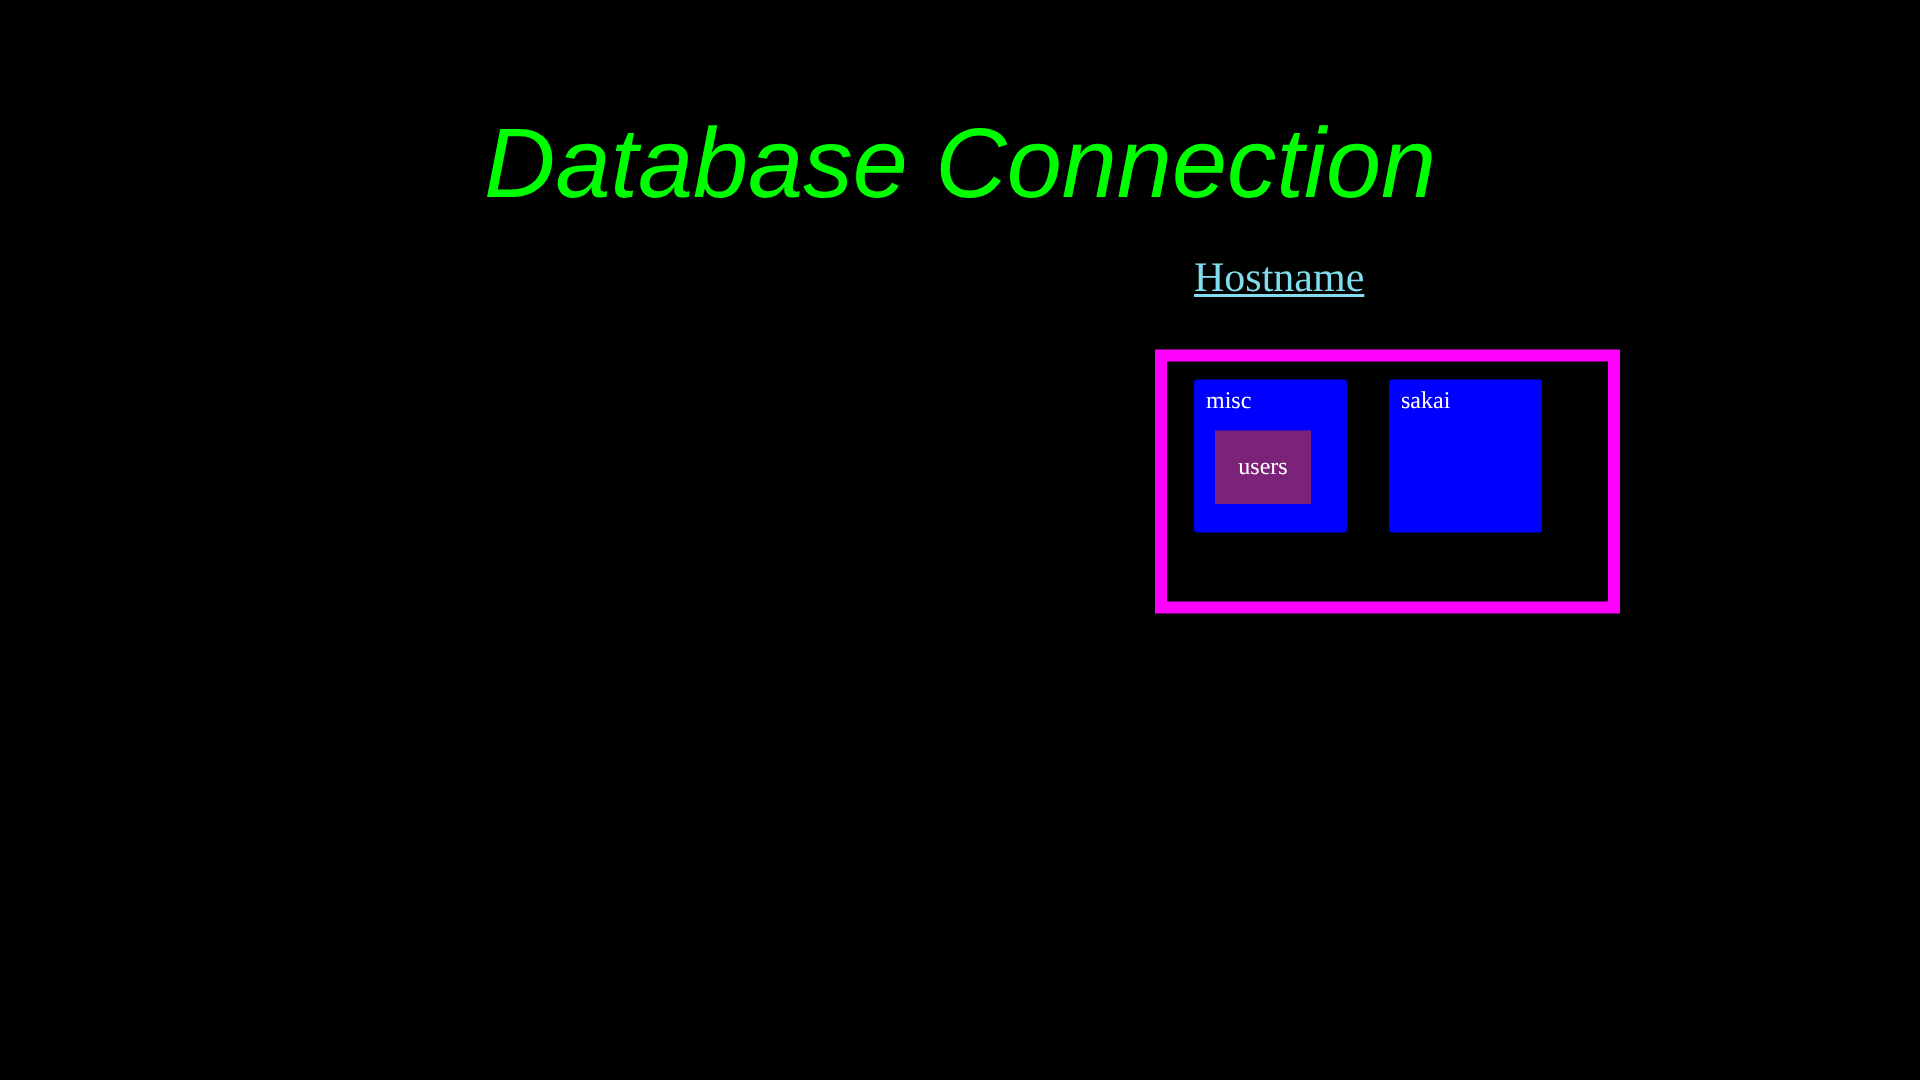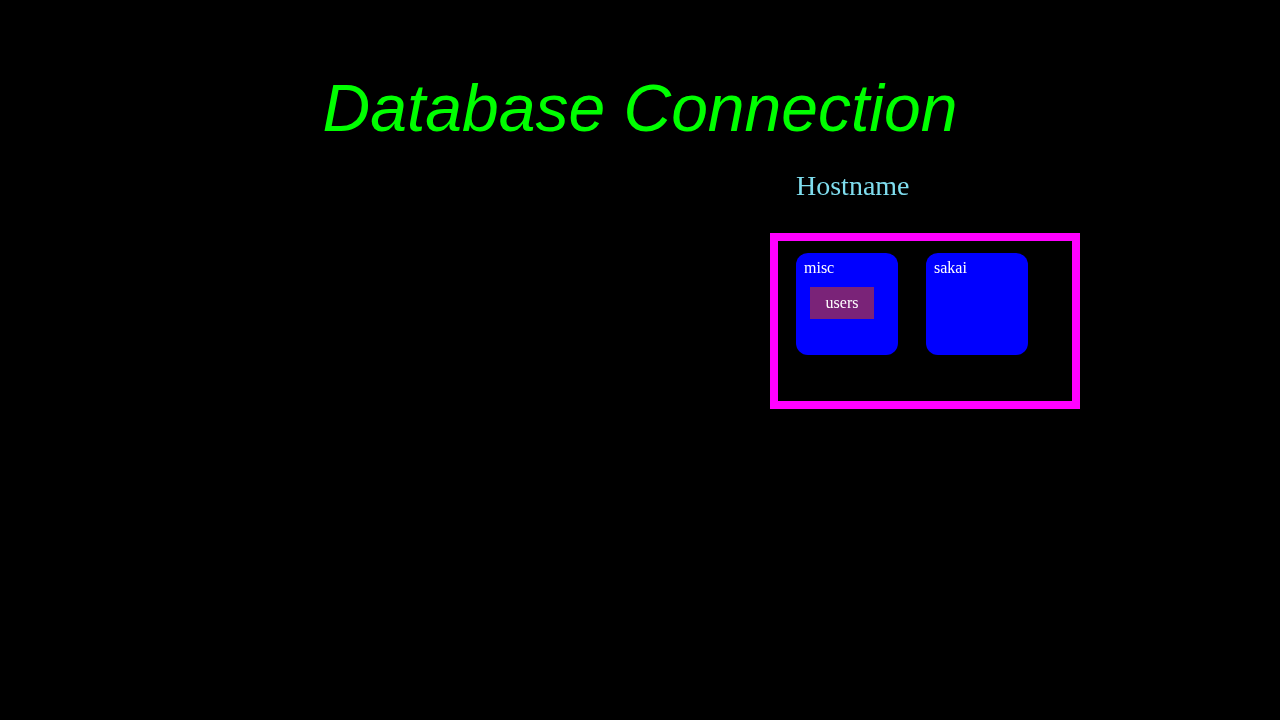--- a/index.html
+++ b/index.html
@@ -27,54 +27,55 @@
       white-space: nowrap;
       font-style: italic;
     }
     .hostname-label {
       position: absolute;
       top: 170px;
       left: 796px;
       color: #7fddee;
       font-size: 28px;
       font-family: Georgia, 'Times New Roman', serif;
+      text-decoration: underline;
     }
     .host-box {
       position: absolute;
       top: 233px;
       left: 770px;
       width: 310px;
       height: 176px;
       border: 8px solid #ff00ff;
       background: #000000;
       padding: 12px 18px;
     }
     .db-container {
       display: flex;
       gap: 28px;
     }
     .db-box {
       width: 102px;
       height: 102px;
       background: #0000ff;
-      border-radius: 12px;
+      border-radius: 2px;
       padding: 6px 8px;
       color: #ffffff;
       font-size: 16px;
       font-family: Georgia, 'Times New Roman', serif;
     }
     .db-name {
       color: #ffffff;
       font-size: 16px;
     }
     .table-box {
       margin-top: 10px;
       margin-left: 6px;
       width: 64px;
-      height: 32px;
+      height: 49px;
       background: #7a2378;
       color: #ffffff;
       font-size: 16px;
       display: flex;
       align-items: center;
       justify-content: center;
       font-family: Georgia, 'Times New Roman', serif;
     }
   </style>
 </head>

